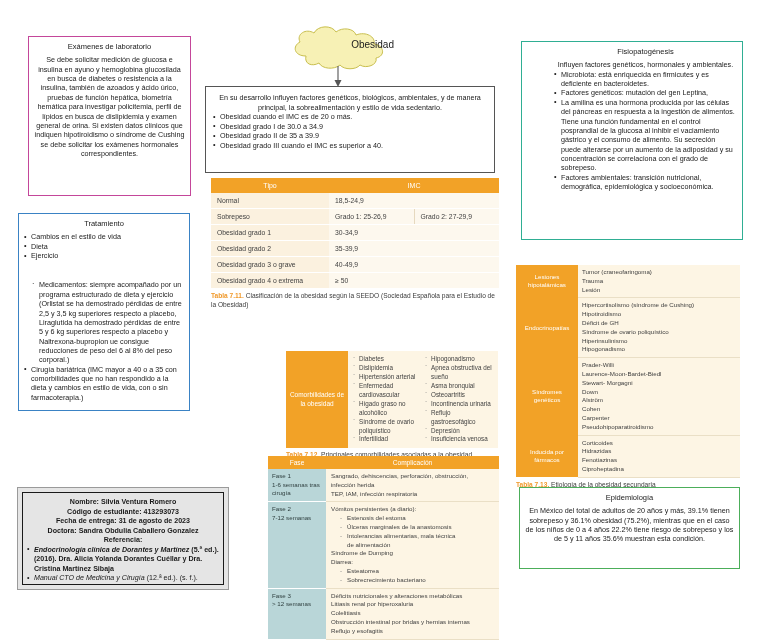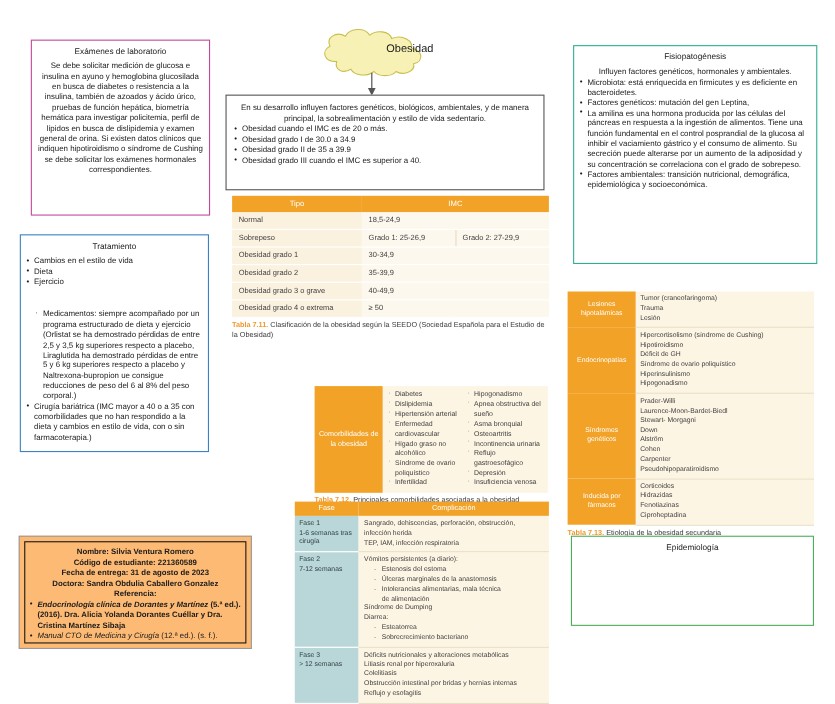--- a/index.html
+++ b/index.html
@@ -28,27 +28,27 @@
 
   
   #lab-box { left: 28px; top: 36px; width: 163px; height: 160px;
              border: 1.3px solid #c4469a; }
   
   #def-box { left: 205px; top: 86px; width: 290px; height: 87px;
              border: 1.1px solid #555; }
   #def-box .bx-body { padding: 6px 7px; font-size: 7.2px; line-height: 1.33; }
   
   #fisio-box { left: 521px; top: 41px; width: 222px; height: 199px;
-               border: 1.3px solid #2fae93; }
+               border: 1.3px solid #2fae93; padding-left: 27px; }
   
   #trat-box { left: 18px; top: 213px; width: 172px; height: 198px;
               border: 1.4px solid #3a82c4; }
   
   #ref-box { left: 17px; top: 487px; width: 212px; height: 103px;
-             border: 1px solid #9a9a9a; background: #fdba74; }
+             border: 1px solid #9a9a9a; background: #e5e5e5; }
   #ref-inner { position: absolute; left: 4px; top: 4px; right: 4px; bottom: 4px;
                border: 1.3px solid #1a1a1a; }
   #ref-box .bx-body { padding: 7px 6px; font-size: 7.1px; line-height: 1.34; }
   
   #epi-box { left: 519px; top: 487px; width: 221px; height: 82px;
              border: 1.2px solid #4cae5a; }
 
   
   #cloud-wrap { position: absolute; left: 286px; top: 26px; width: 108px; height: 44px; }
   #cloud-wrap svg { display: block; }
@@ -353,28 +353,29 @@
         </tr>
       </tbody>
     </table>
 
   </div>
 
   <div class="box" id="ref-box">
     <div id="ref-inner"></div>
     <div class="bx-body" style="position:relative; padding:10px 9px;">
       <p class="ctr bd">Nombre: Silvia Ventura Romero</p>
-      <p class="ctr bd">Código de estudiante: 221360589</p>
+      <p class="ctr bd">Código de estudiante: 413293073</p>
       <p class="ctr bd">Fecha de entrega: 31 de agosto de 2023</p>
       <p class="ctr bd">Doctora: Sandra Obdulia Caballero Gonzalez</p>
       <p class="ctr bd">Referencia:</p>
       <ul class="bul">
         <li><span class="it bd">Endocrinología clínica de Dorantes y Martínez</span> <span class="bd">(5.ª ed.). (2016). Dra. Alicia Yolanda Dorantes Cuéllar y Dra. Cristina Martínez Sibaja</span></li>
         <li><span class="it">Manual CTO de Medicina y Cirugía</span> <span>(12.ª ed.). (s. f.).</span></li>
       </ul>
     </div>
   </div>
 
   <div class="box" id="epi-box">
     <div class="bx-title">Epidemiología</div>
+    <div class="bx-body ctr">En México del total de adultos de 20 años y más, 39.1% tienen sobrepeso y 36.1% obesidad (75.2%), mientras que en el caso de los niños de 0 a 4 años 22.2% tiene riesgo de sobrepeso y los de 5 y 11 años 35.6% muestran esta condición.</div>
   </div>
 
 </div>
 
 </body></html>

